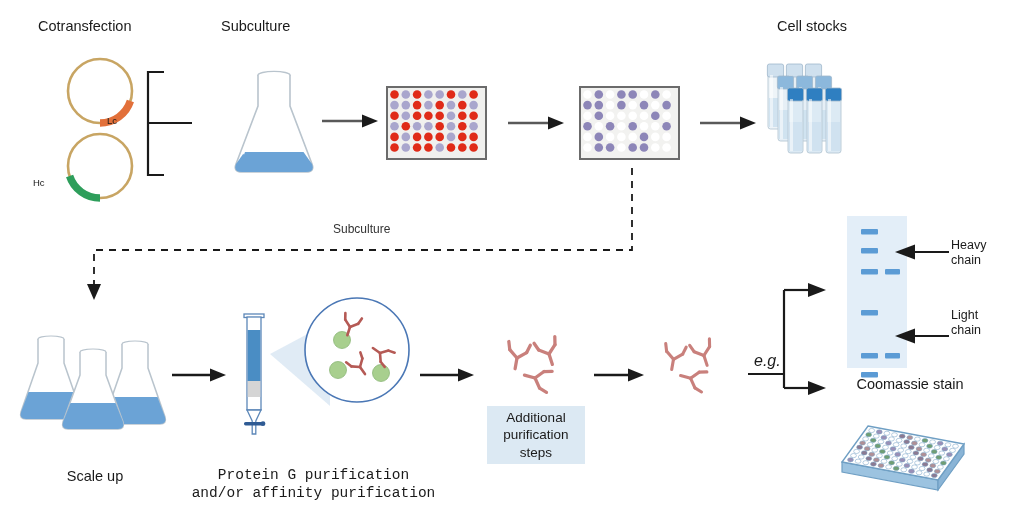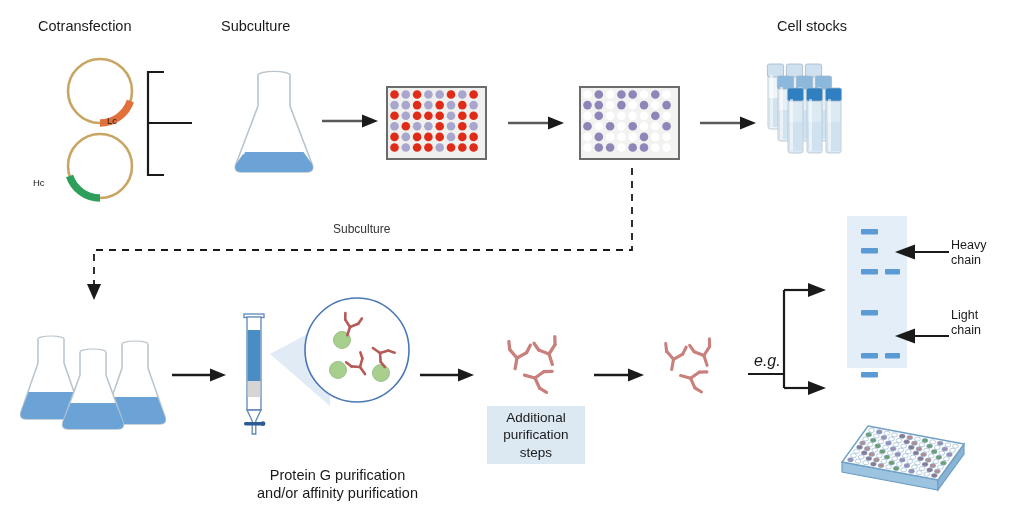--- a/index.html
+++ b/index.html
@@ -265,20 +265,21 @@
 
       <ellipse cx="117" cy="14" rx="13" ry="3" fill="#fff" stroke="#b9c4cd" stroke-width="1.2"></ellipse>
       <path d="M 104 14 L 104 38 L 87 87 Q 85 94 92 94 L 142 94 Q 149 94 147 87 L 130 38 L 130 14" fill="#ffffff" stroke="#b9c4cd" stroke-width="1.5"></path>
       <path d="M 94.5 67 L 139.5 67 L 147 87 Q 149 94 142 94 L 92 94 Q 85 94 87 87 Z" fill="#6ba3d6"></path>
 
       <ellipse cx="75" cy="22" rx="13" ry="3" fill="#fff" stroke="#b9c4cd" stroke-width="1.2"></ellipse>
       <path d="M 62 22 L 62 45 L 45 92 Q 43 99 50 99 L 100 99 Q 107 99 105 92 L 88 45 L 88 22" fill="#ffffff" stroke="#b9c4cd" stroke-width="1.5"></path>
       <path d="M 52.5 73 L 97.5 73 L 105 92 Q 107 99 100 99 L 50 99 Q 43 99 45 92 Z" fill="#6ba3d6"></path>
     </svg>
   </div>
+  <div class="abs cap" style="left:20px;top:468px;width:150px;">Scale up</div>
 
   <div class="abs" style="left:172px;top:367px;">
     <svg width="56" height="16" viewBox="0 0 56 16">
       <line x1="0" y1="8" x2="40" y2="8" stroke="#1a1a1a" stroke-width="2.6"></line>
       <path d="M 38 1.5 L 54 8 L 38 14.5 Z" fill="#1a1a1a"></path>
     </svg>
   </div>
 
   <div class="abs" style="left:232px;top:308px;">
     <svg width="44" height="128" viewBox="0 0 44 128">
@@ -328,21 +329,21 @@
       </svg>
   </div>
 
   <div class="abs" style="left:420px;top:367px;">
     <svg width="56" height="16" viewBox="0 0 56 16">
       <line x1="0" y1="8" x2="40" y2="8" stroke="#1a1a1a" stroke-width="2.6"></line>
       <path d="M 38 1.5 L 54 8 L 38 14.5 Z" fill="#1a1a1a"></path>
     </svg>
   </div>
 
-  <div class="abs cap2" style="left:210px;top:466px;width:255px;">
+  <div class="abs cap2" style="left:186px;top:466px;width:255px;font-family:Liberation Mono, monospace;">
     <div>Protein G purification</div>
     <div>and/or affinity purification</div>
   </div>
 
   <div class="abs" style="left:487px;top:328px;">
     <svg class="abgroup" width="100" height="72" viewBox="0 0 100 72">
         <g transform="translate(30,30) rotate(10) scale(0.78)">
           <path d="M 0 14 L 0 0" stroke="#c9807c" stroke-width="4.2" fill="none" stroke-linecap="round"></path>
           <path d="M 0 0 L -11 -9" stroke="#c9807c" stroke-width="4.2" fill="none" stroke-linecap="round"></path>
           <path d="M 0 0 L 11 -9" stroke="#c9807c" stroke-width="4.2" fill="none" stroke-linecap="round"></path>
@@ -449,20 +450,21 @@
     <svg width="56" height="16" viewBox="0 0 56 16">
       <line x1="54" y1="8" x2="18" y2="8" stroke="#1a1a1a" stroke-width="1.8"></line>
       <path d="M 20 0.5 L 0 8 L 20 15.5 Z" fill="#1a1a1a"></path>
     </svg>
   </div>
   <div class="abs annot" style="left:951px;top:308px;">
     <div>Light</div>
     <div>chain</div>
   </div>
 
+  <div class="abs cap" style="left:815px;top:376px;width:190px;">Coomassie stain</div>
 
   <div class="abs" style="left:838px;top:418px;">
     <svg id="elisa" width="140" height="78" viewBox="0 0 140 78">
         <path d="M 4 44 L 100 62 L 100 72 L 4 54 Z" fill="#9cc3e0" stroke="#6f9fc4" stroke-width="1.2"></path>
         <path d="M 100 62 L 126 26 L 126 36 L 100 72 Z" fill="#8ab4d6" stroke="#6f9fc4" stroke-width="1.2"></path>
         <path d="M 30 8 L 126 26 L 100 62 L 4 44 Z" fill="#ffffff" stroke="#6f9fc4" stroke-width="1.4"></path>
         <ellipse cx="33.7" cy="12.5" rx="2.9" ry="2.1" fill="#ffffff" stroke="#7aa6c8" stroke-width="0.55"></ellipse>
         <ellipse cx="41.3" cy="13.9" rx="2.9" ry="2.1" fill="#9a8fb5" stroke="#7aa6c8" stroke-width="0.55"></ellipse>
         <ellipse cx="48.9" cy="15.3" rx="2.9" ry="2.1" fill="#ffffff" stroke="#7aa6c8" stroke-width="0.55"></ellipse>
         <ellipse cx="56.5" cy="16.8" rx="2.9" ry="2.1" fill="#ffffff" stroke="#7aa6c8" stroke-width="0.55"></ellipse>

